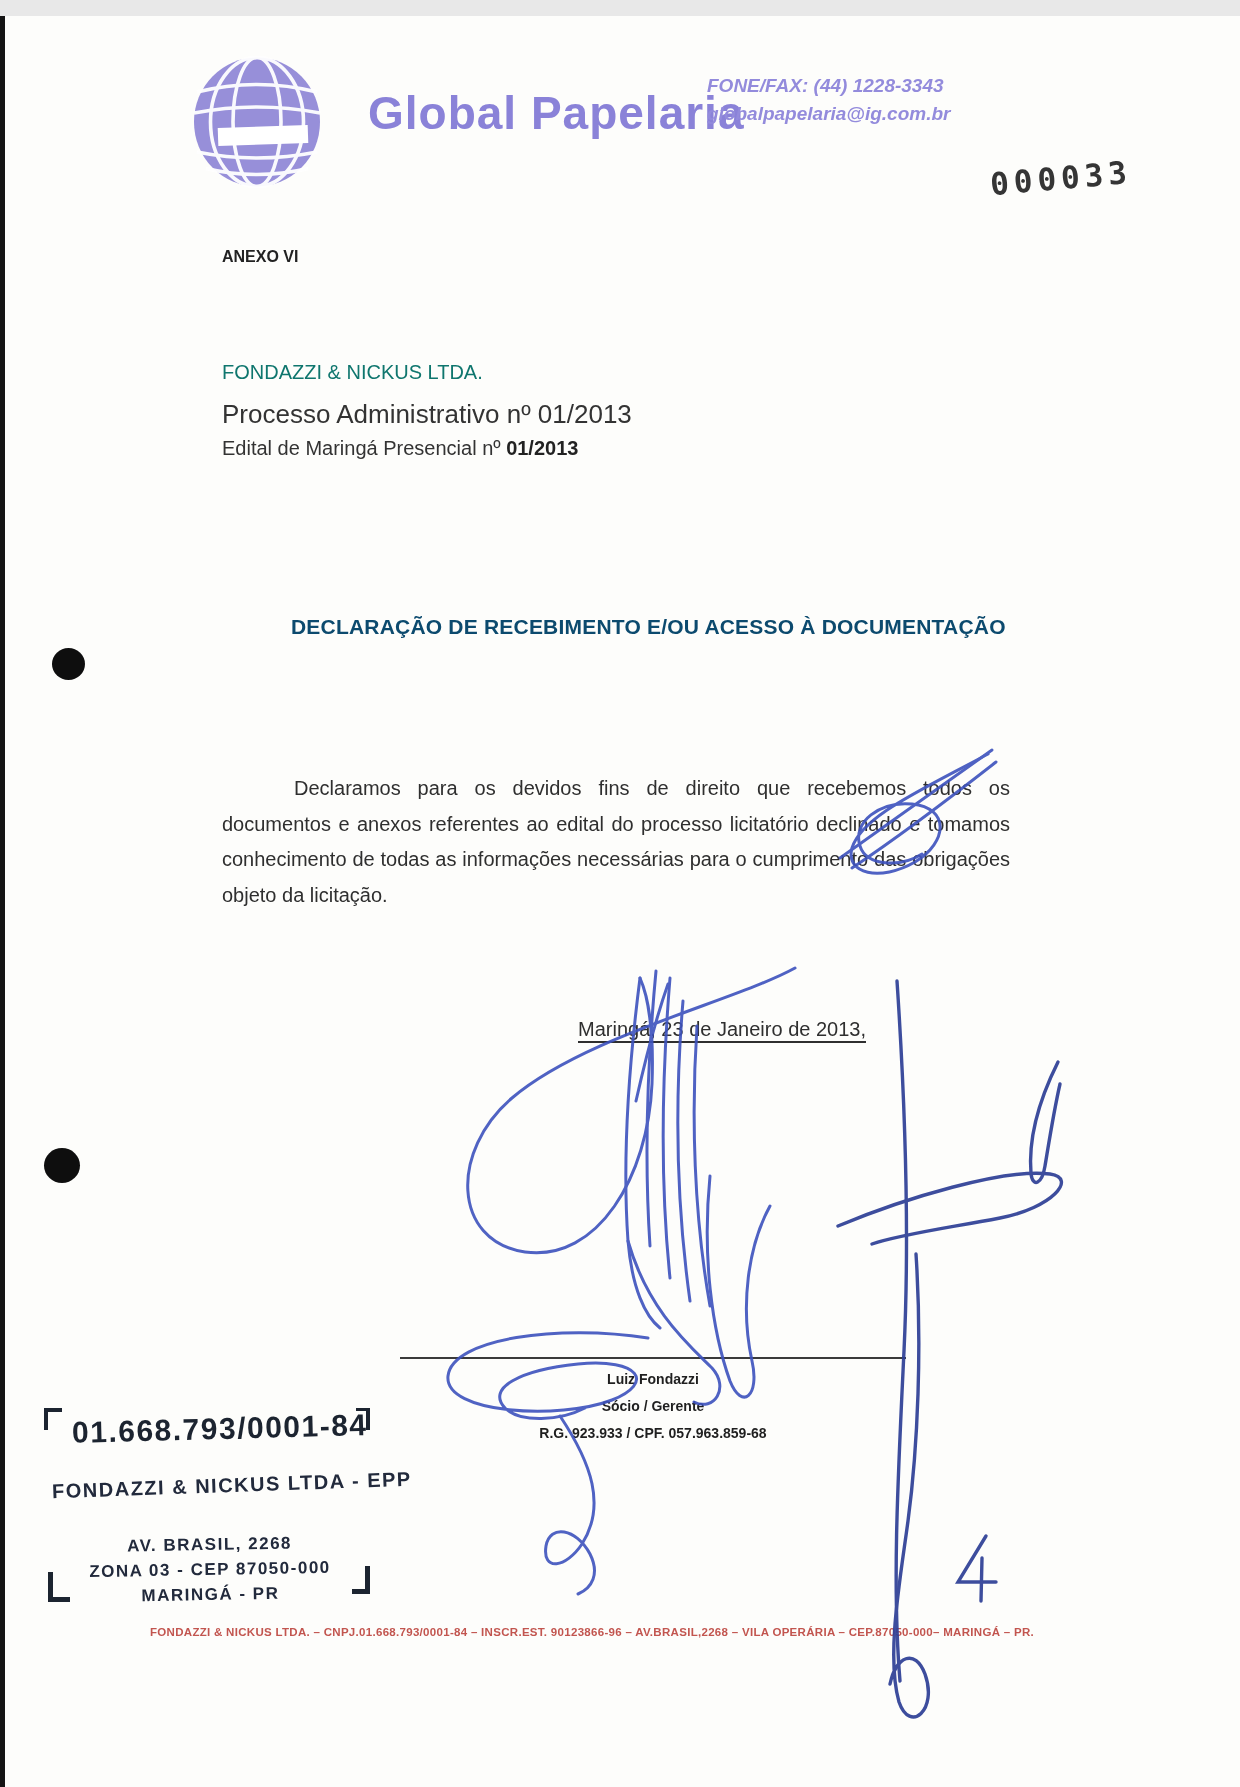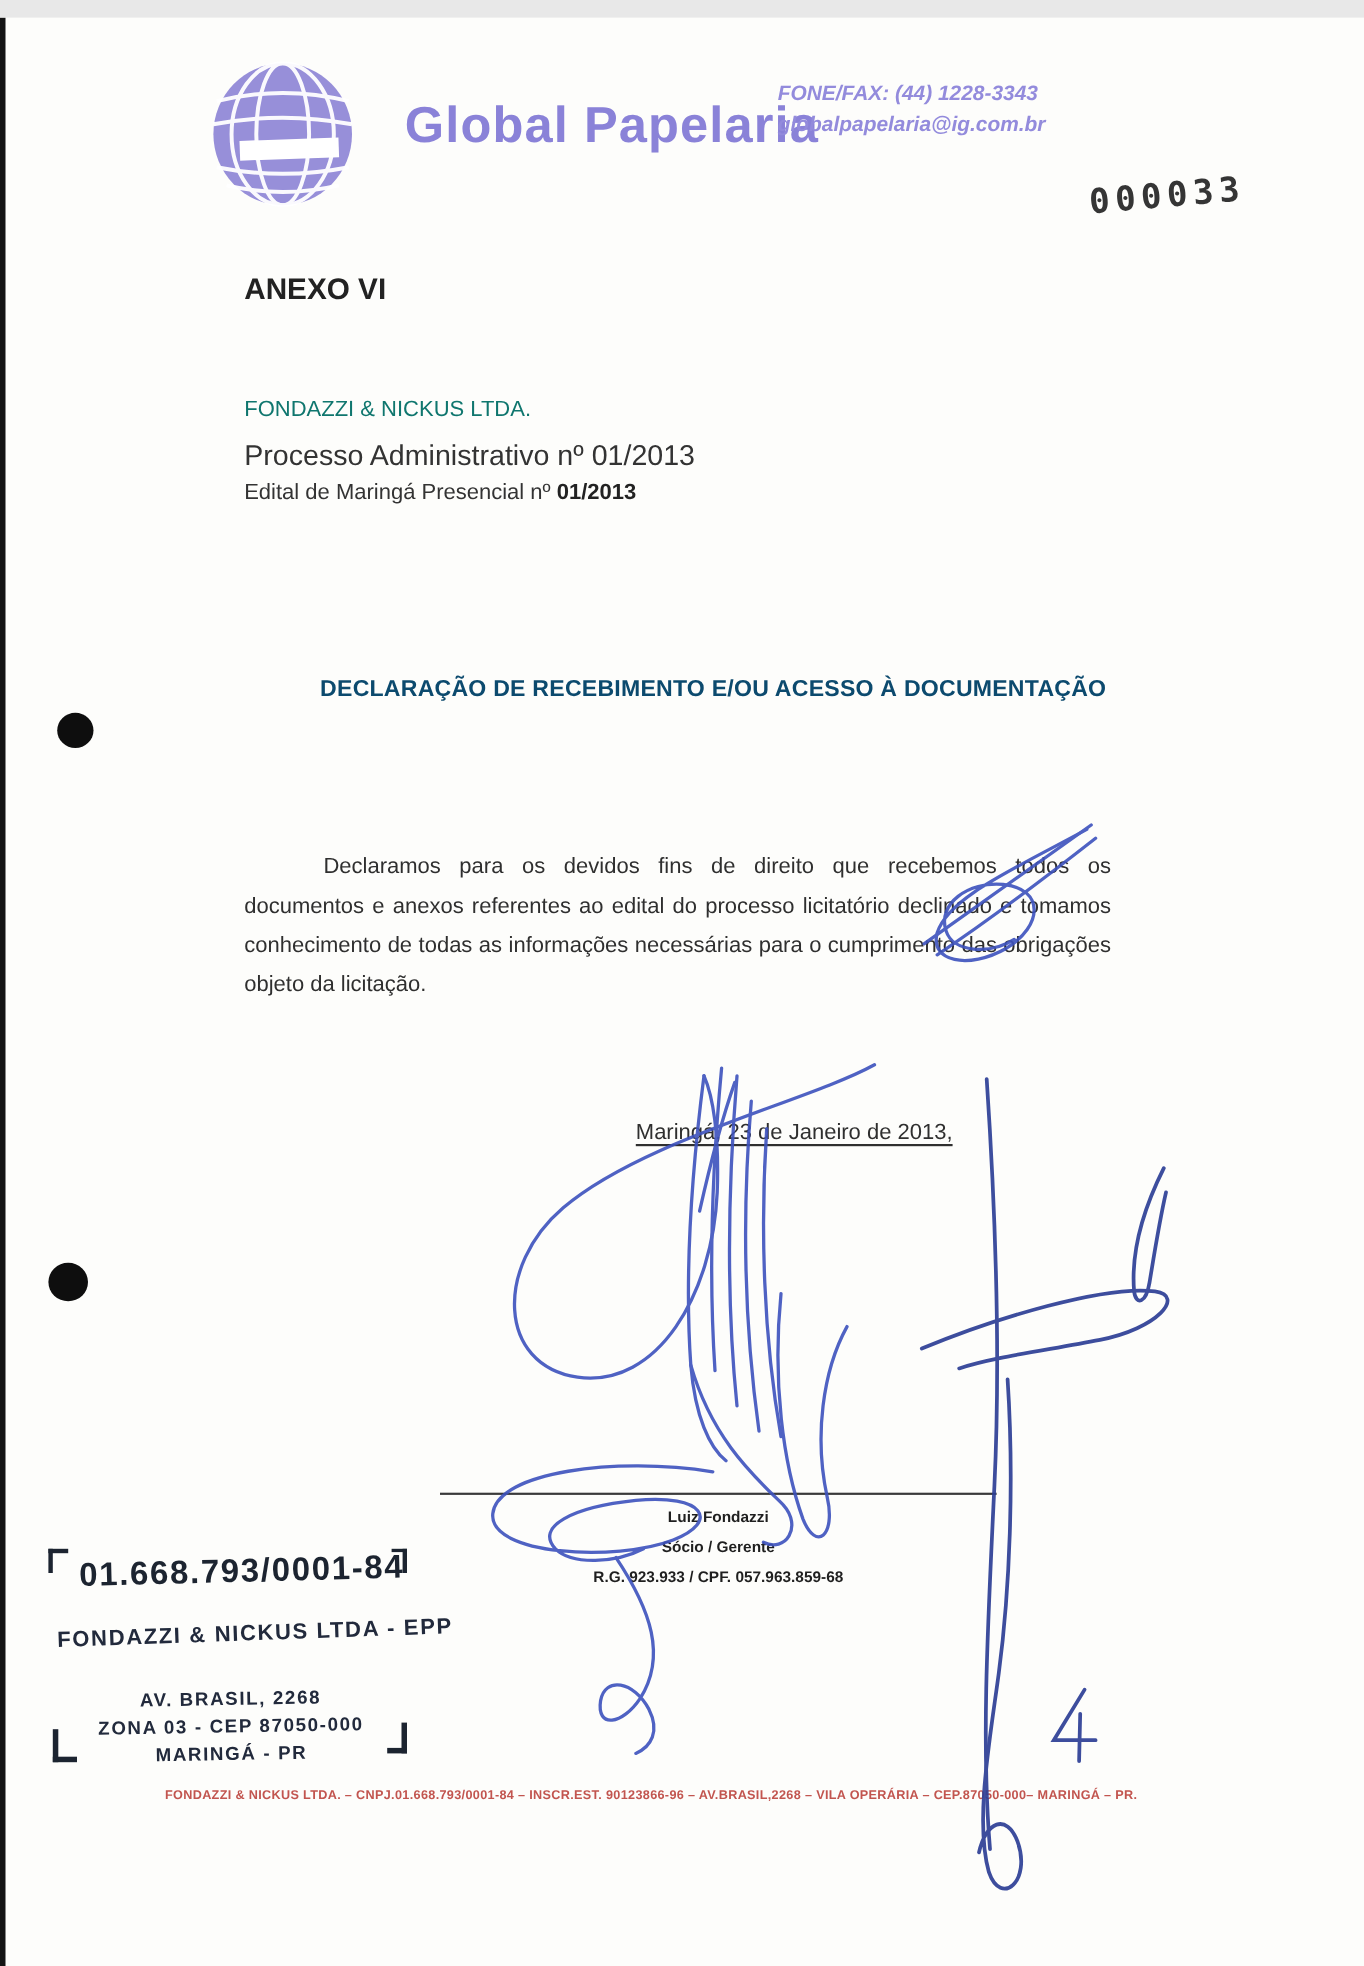--- a/index.html
+++ b/index.html
@@ -21,21 +21,21 @@
   .contact{position:absolute;left:707px;top:56px;font-style:italic;font-weight:600;
     color:#938bdc;font-size:19px;line-height:28px;white-space:nowrap;}
   .page-number{
     position:absolute;left:990px;top:144px;font-family:"DejaVu Sans Mono",monospace;
     font-size:31px;font-weight:700;color:#353535;letter-spacing:5px;
     transform:rotate(-5deg);white-space:nowrap;
   }
   .globe{position:absolute;left:188px;top:40px;}
 
   
-  .annex{position:absolute;left:222px;top:232px;font-size:27px;font-weight:700;color:#222;}
+  .annex{position:absolute;left:222px;top:232px;font-size:16px;font-weight:700;color:#222;}
   .line-company{position:absolute;left:222px;top:345px;font-size:20px;color:#0f766e;}
   .line-process{position:absolute;left:222px;top:383px;font-size:26px;color:#333;}
   .line-edital{position:absolute;left:222px;top:421px;font-size:20px;color:#333;white-space:nowrap;}
   .line-edital b{font-weight:700;color:#222;}
   .doc-title{position:absolute;left:291px;top:599px;font-size:21px;font-weight:700;
     color:#0c4a6e;white-space:nowrap;letter-spacing:.2px;}
   .body-par{position:absolute;left:222px;top:755px;width:788px;font-size:20px;
     line-height:35.5px;text-align:justify;text-indent:72px;color:#2f2f2f;margin:0;}
   .date-line{position:absolute;left:578px;top:1002px;font-size:20px;color:#2f2f2f;
     text-decoration:underline;text-underline-offset:5px;white-space:nowrap;}

